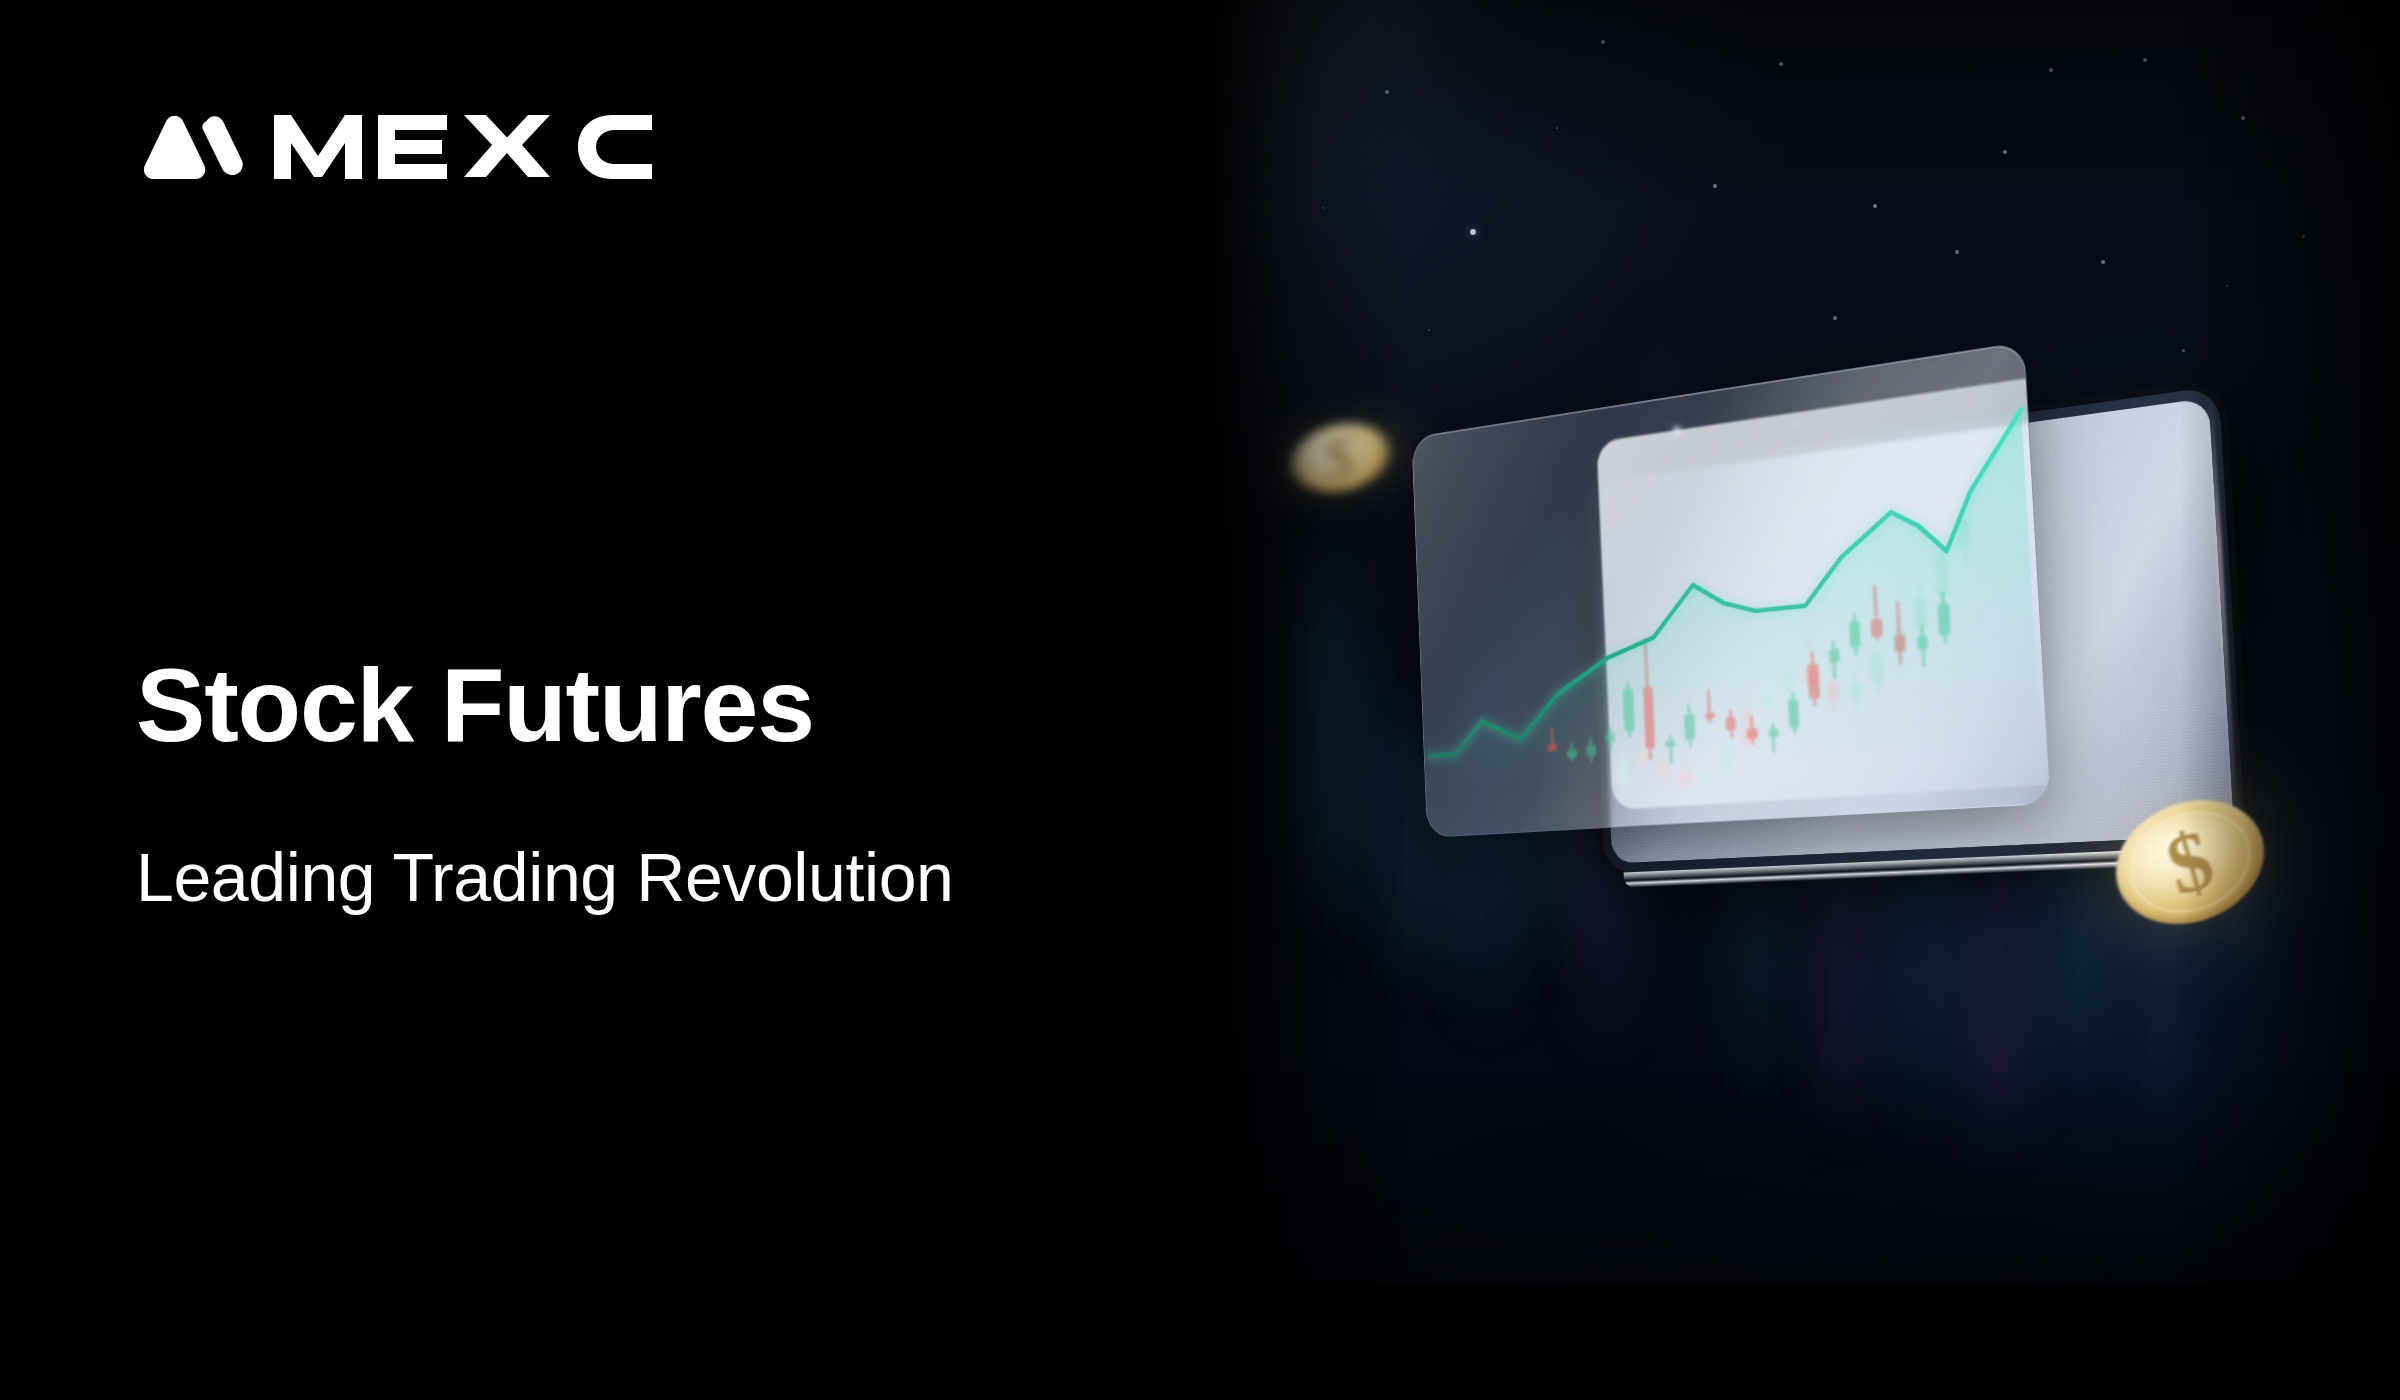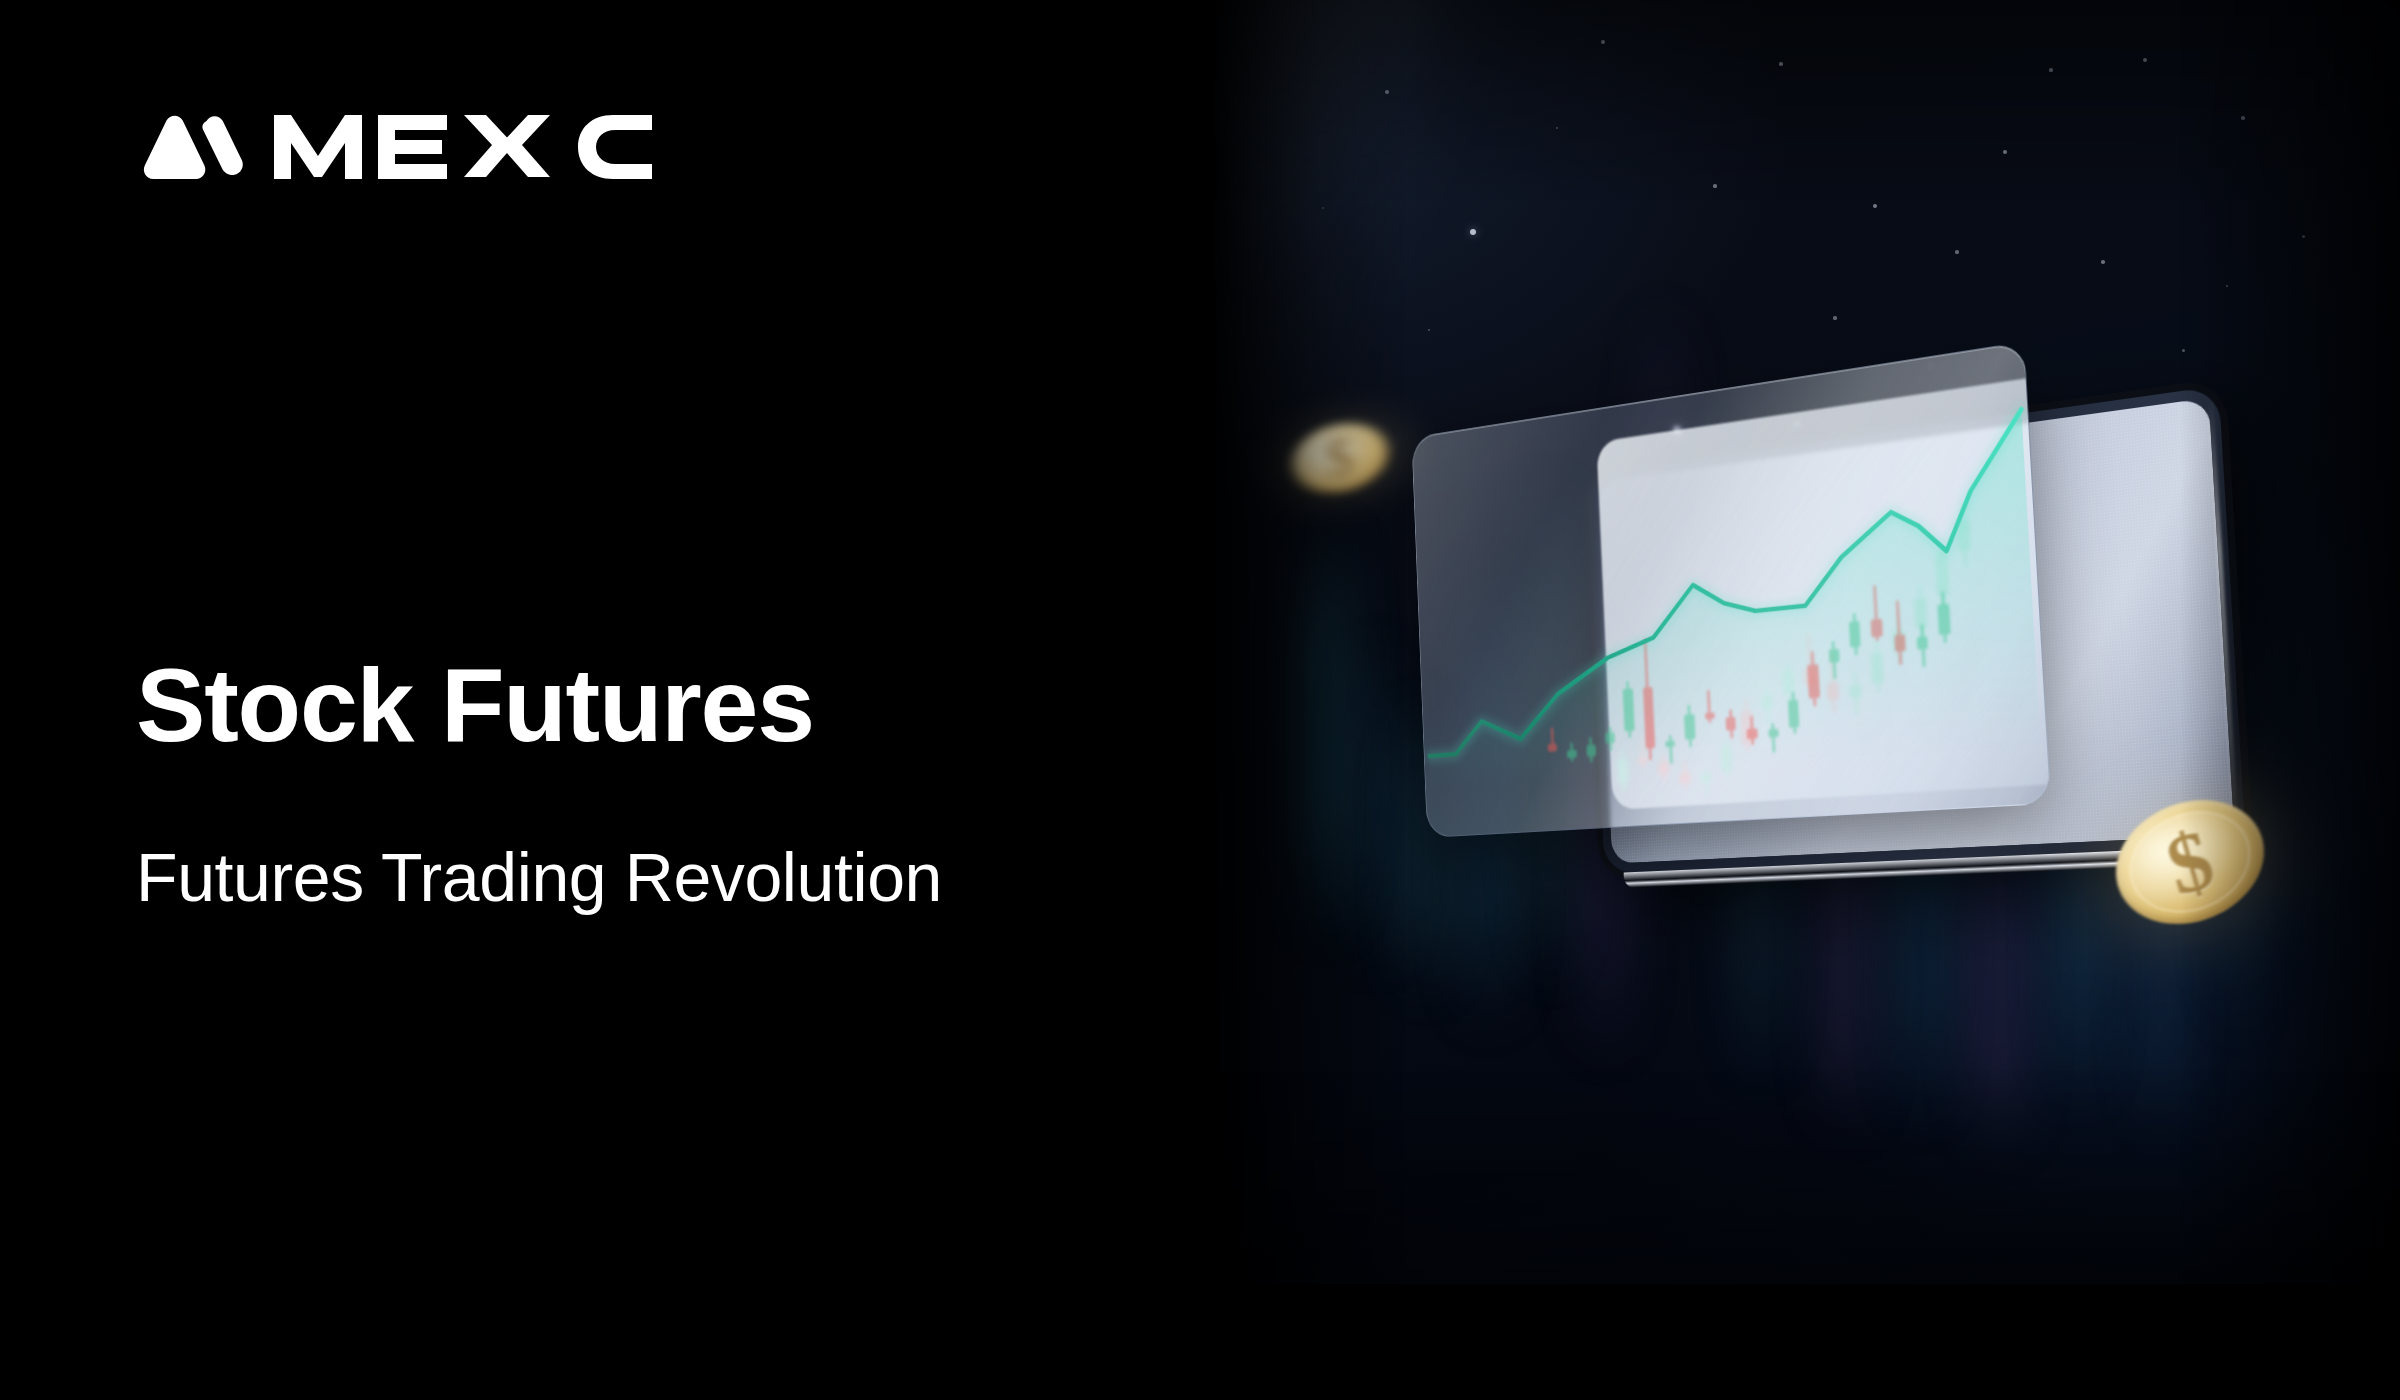--- a/index.html
+++ b/index.html
@@ -444,14 +444,14 @@
 
         <path d="M190 2 h22 l28 30 -28 32 h-22 l28 -32 Z" fill="#ffffff"></path>
         <path d="M276 2 h-22 l-28 30 28 32 h22 l-28 -32 Z" fill="#ffffff"></path>
 
         <path d="M378 2 v15 h-37 c-11 0 -19 7 -19 17 c0 10 8 17 19 17 h37 v15 h-39 c-21 0 -35 -13 -35 -32 c0 -19 14 -32 35 -32 Z" fill="#ffffff"></path>
       </svg>
     </span>
   </div>
 
   <h1 class="headline">Stock Futures</h1>
-  <p class="subhead">Futures Trading Revolution</p>
+  <p class="subhead">Leading Trading Revolution</p>
 </div>
 
 </body></html>

